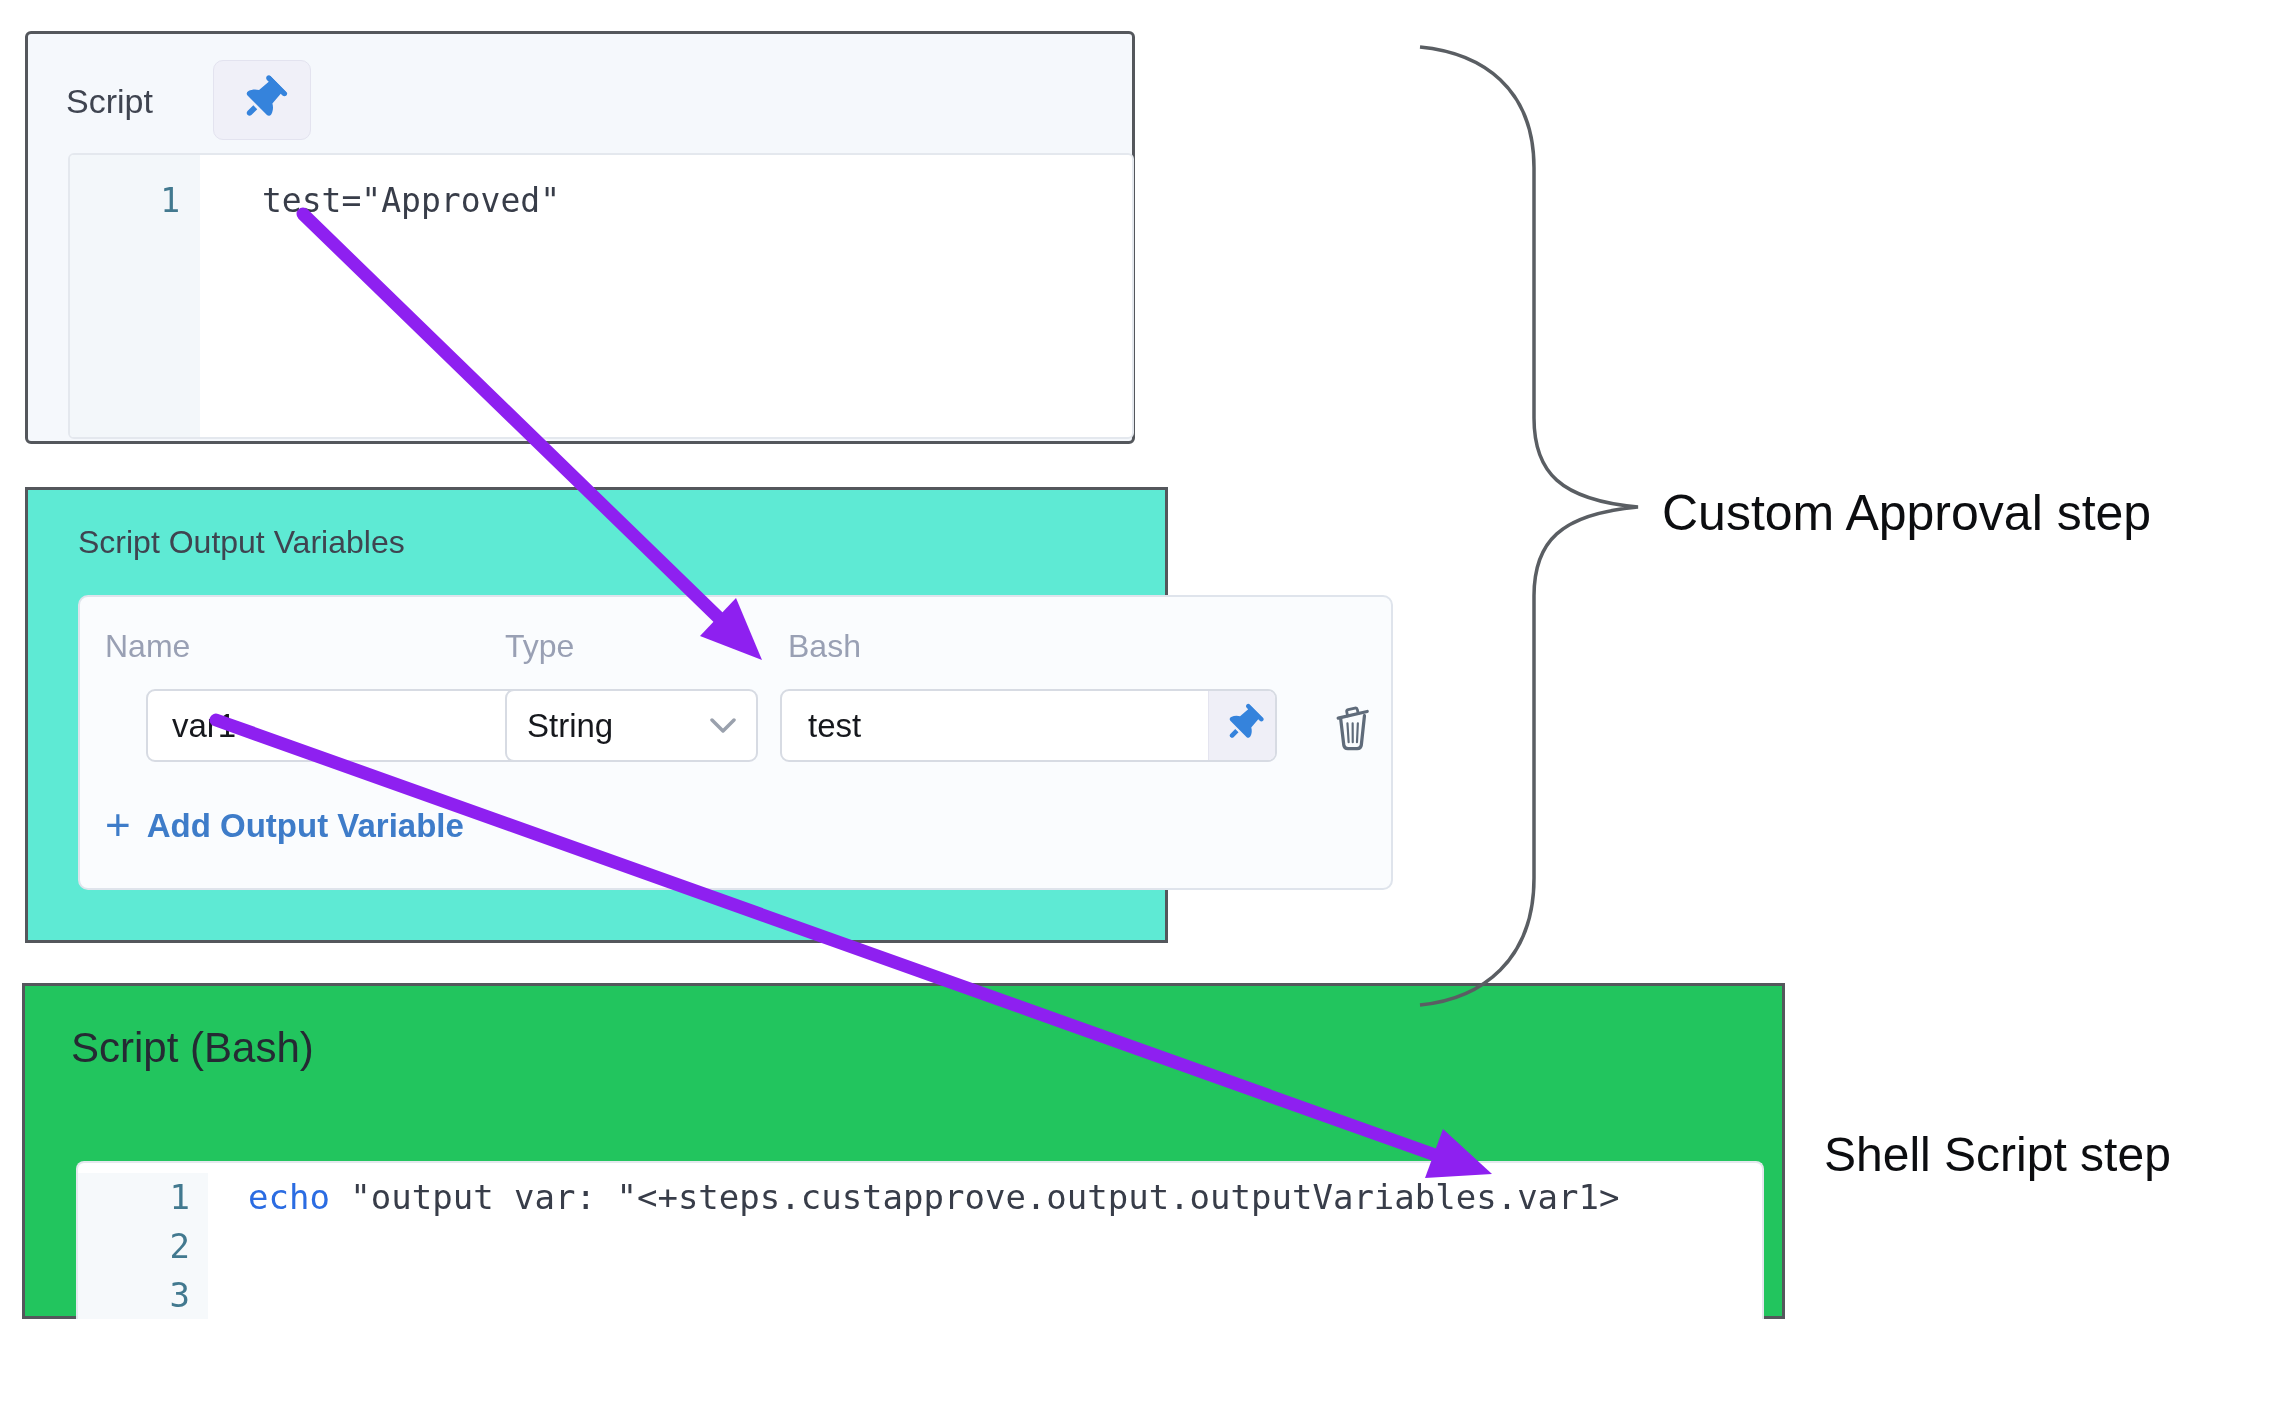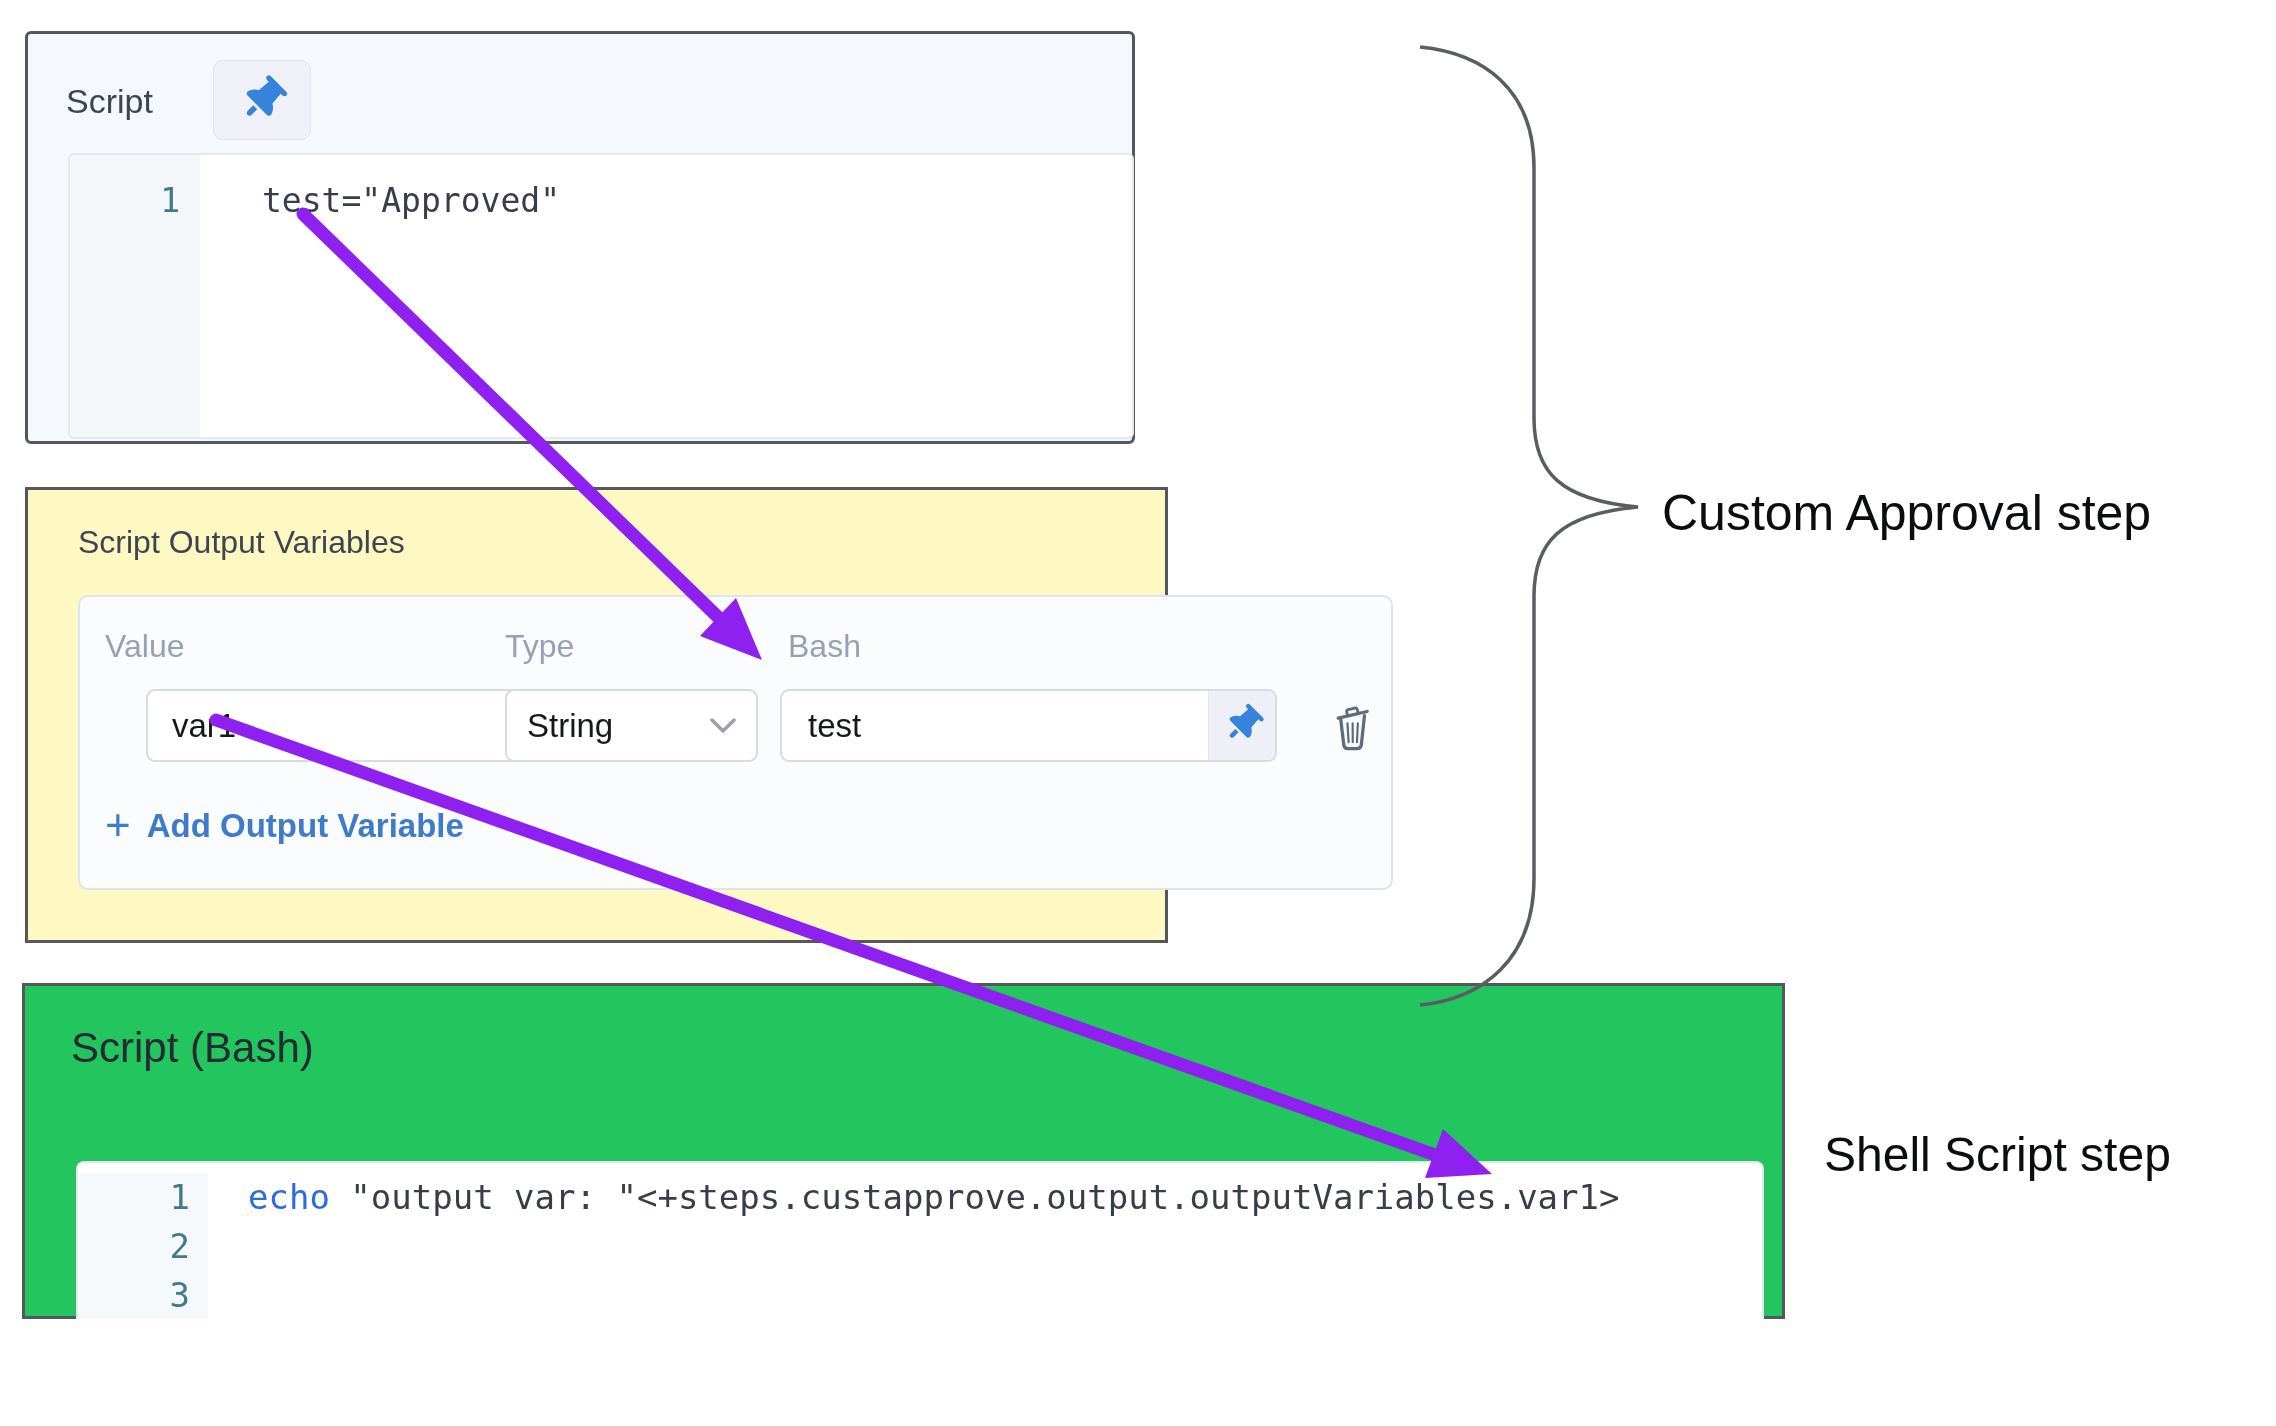--- a/index.html
+++ b/index.html
@@ -23,21 +23,21 @@
     font-family:"DejaVu Sans Mono","Liberation Mono",monospace;box-sizing:border-box;overflow:hidden;
   }
   #editor-1{left:40px;top:119px;width:1066px;height:286px;display:flex;}
   #editor-1 .gutter{width:130px;background:#f3f7fa;box-sizing:border-box;
     padding:24px 20px 0 0;text-align:right;}
   #editor-1 .codearea{flex:1;padding:24px 0 0 62px;}
   .ln{color:#42798f;font-size:33px;line-height:44px;}
   .code-text{color:#383d49;font-size:33px;line-height:44px;white-space:pre;}
 
   
-  #outvars-panel{left:25px;top:487px;width:1143px;height:456px;background:#fef9c3;text-decoration:underline;}
+  #outvars-panel{left:25px;top:487px;width:1143px;height:456px;background:#5eead4;text-decoration:underline;}
   #outvars-panel .title{position:absolute;left:50px;top:34px;font-size:32px;color:#3f4450;}
   .varbox{
     position:absolute;left:50px;top:105px;width:1315px;height:295px;
     background:#fafcfe;border:2px solid #dfe4ec;border-radius:10px;box-sizing:border-box;
   }
   .col-label{position:absolute;top:31px;font-size:32px;color:#99a0b4;}
   #name-label{left:25px;}
   #type-label{left:425px;}
   #value-label{left:708px;}
   .fieldrow-item{position:absolute;top:92px;height:73px;box-sizing:border-box;}
@@ -111,21 +111,21 @@
       </div>
       <div class="codearea">
         <span class="code-text">test="Approved"</span>
       </div>
     </div>
   </section>
 
   <section class="panel" id="outvars-panel">
     <div class="title">Script Output Variables</div>
     <div class="varbox">
-      <span class="col-label" id="name-label">Value</span>
+      <span class="col-label" id="name-label">Name</span>
       <span class="col-label" id="type-label">Type</span>
       <span class="col-label" id="value-label">Bash</span>
 
       <input class="fieldrow-item text-input" id="name-input" type="text" value="var1" style="">
 
       <div class="fieldrow-item select-box">
         <span class="sel-text">String</span>
         <span class="chev">
           <svg width="26" height="16" viewBox="0 0 26 16">
               <polyline points="2,2 13,13 24,2" fill="none" stroke="#9aa1ad" stroke-width="3.5" stroke-linecap="round" stroke-linejoin="round"></polyline>

